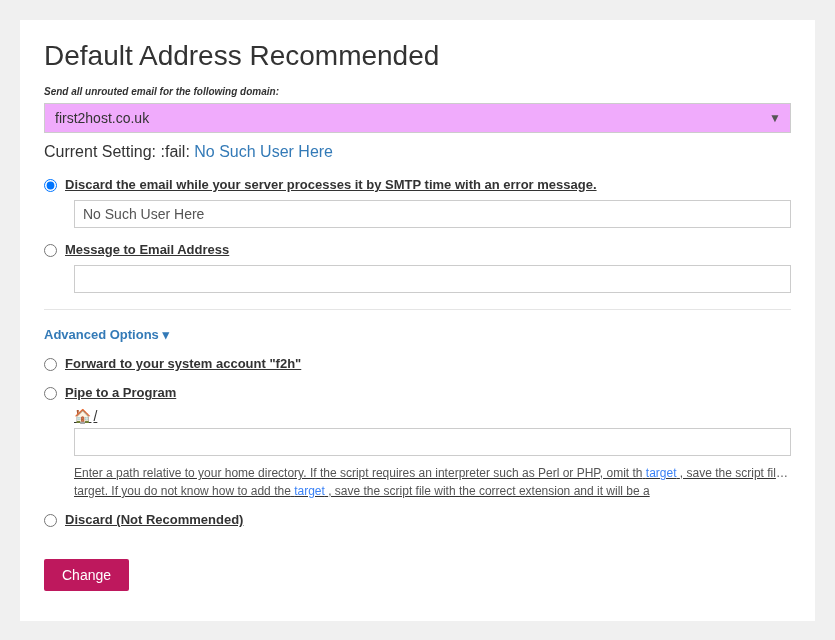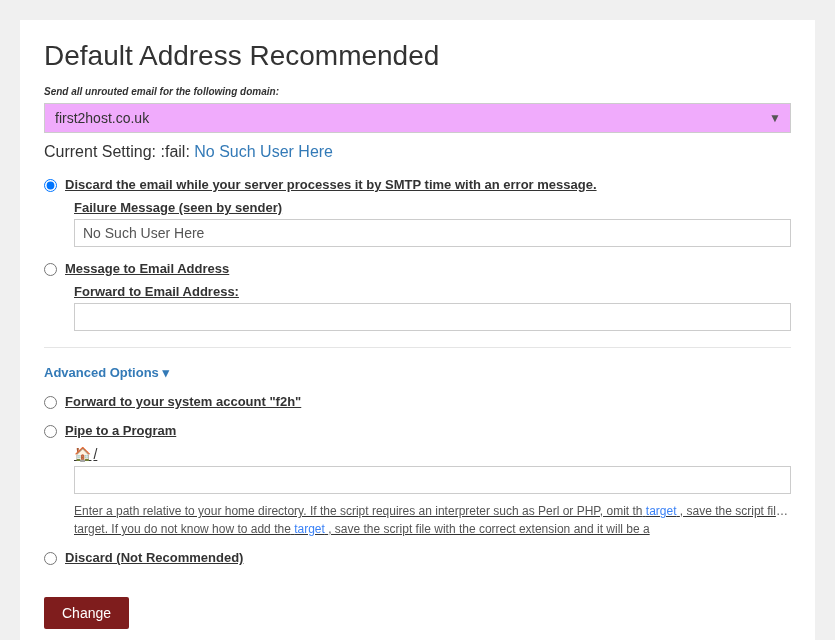--- a/index.html
+++ b/index.html
@@ -142,21 +142,21 @@
       color: #555;
       margin-top: 4px;
       overflow: hidden;
       white-space: nowrap;
       text-overflow: ellipsis;
     }
     .help-text .link {
       color: #3b82f6;
     }
     .change-btn {
-      background: #7f1d1d;
+      background: #be185d;
       color: #fff;
       border: none;
       padding: 8px 18px;
       font-size: 14px;
       cursor: pointer;
       margin-top: 18px;
       border-radius: 2px;
     }
   </style>
 </head>
@@ -181,33 +181,31 @@
 
   
   <div class="section">
     <div class="radio-row">
       <input type="radio" name="action" checked="" style="">
       <label class="radio-label">
         Discard the email while your server processes it by <span class="smtp">SMTP</span> time with an error message.
       </label>
     </div>
     <div class="sub-section">
-      <span class="field-label">Failure Message (seen by sender)</span>
       <input type="text" class="text-input" value="No Such User Here" style="">
     </div>
   </div>
 
   
   <div class="section">
     <div class="radio-row">
       <input type="radio" name="action" style="">
       <label class="radio-label">Message to Email Address</label>
     </div>
     <div class="sub-section">
-      <span class="field-label">Forward to Email Address:</span>
       <input type="text" class="text-input" value="" style="">
     </div>
   </div>
 
   <hr class="divider">
 
   
   <div>
     <a class="advanced-options-link">
       <span>Advanced Options</span> ▾

